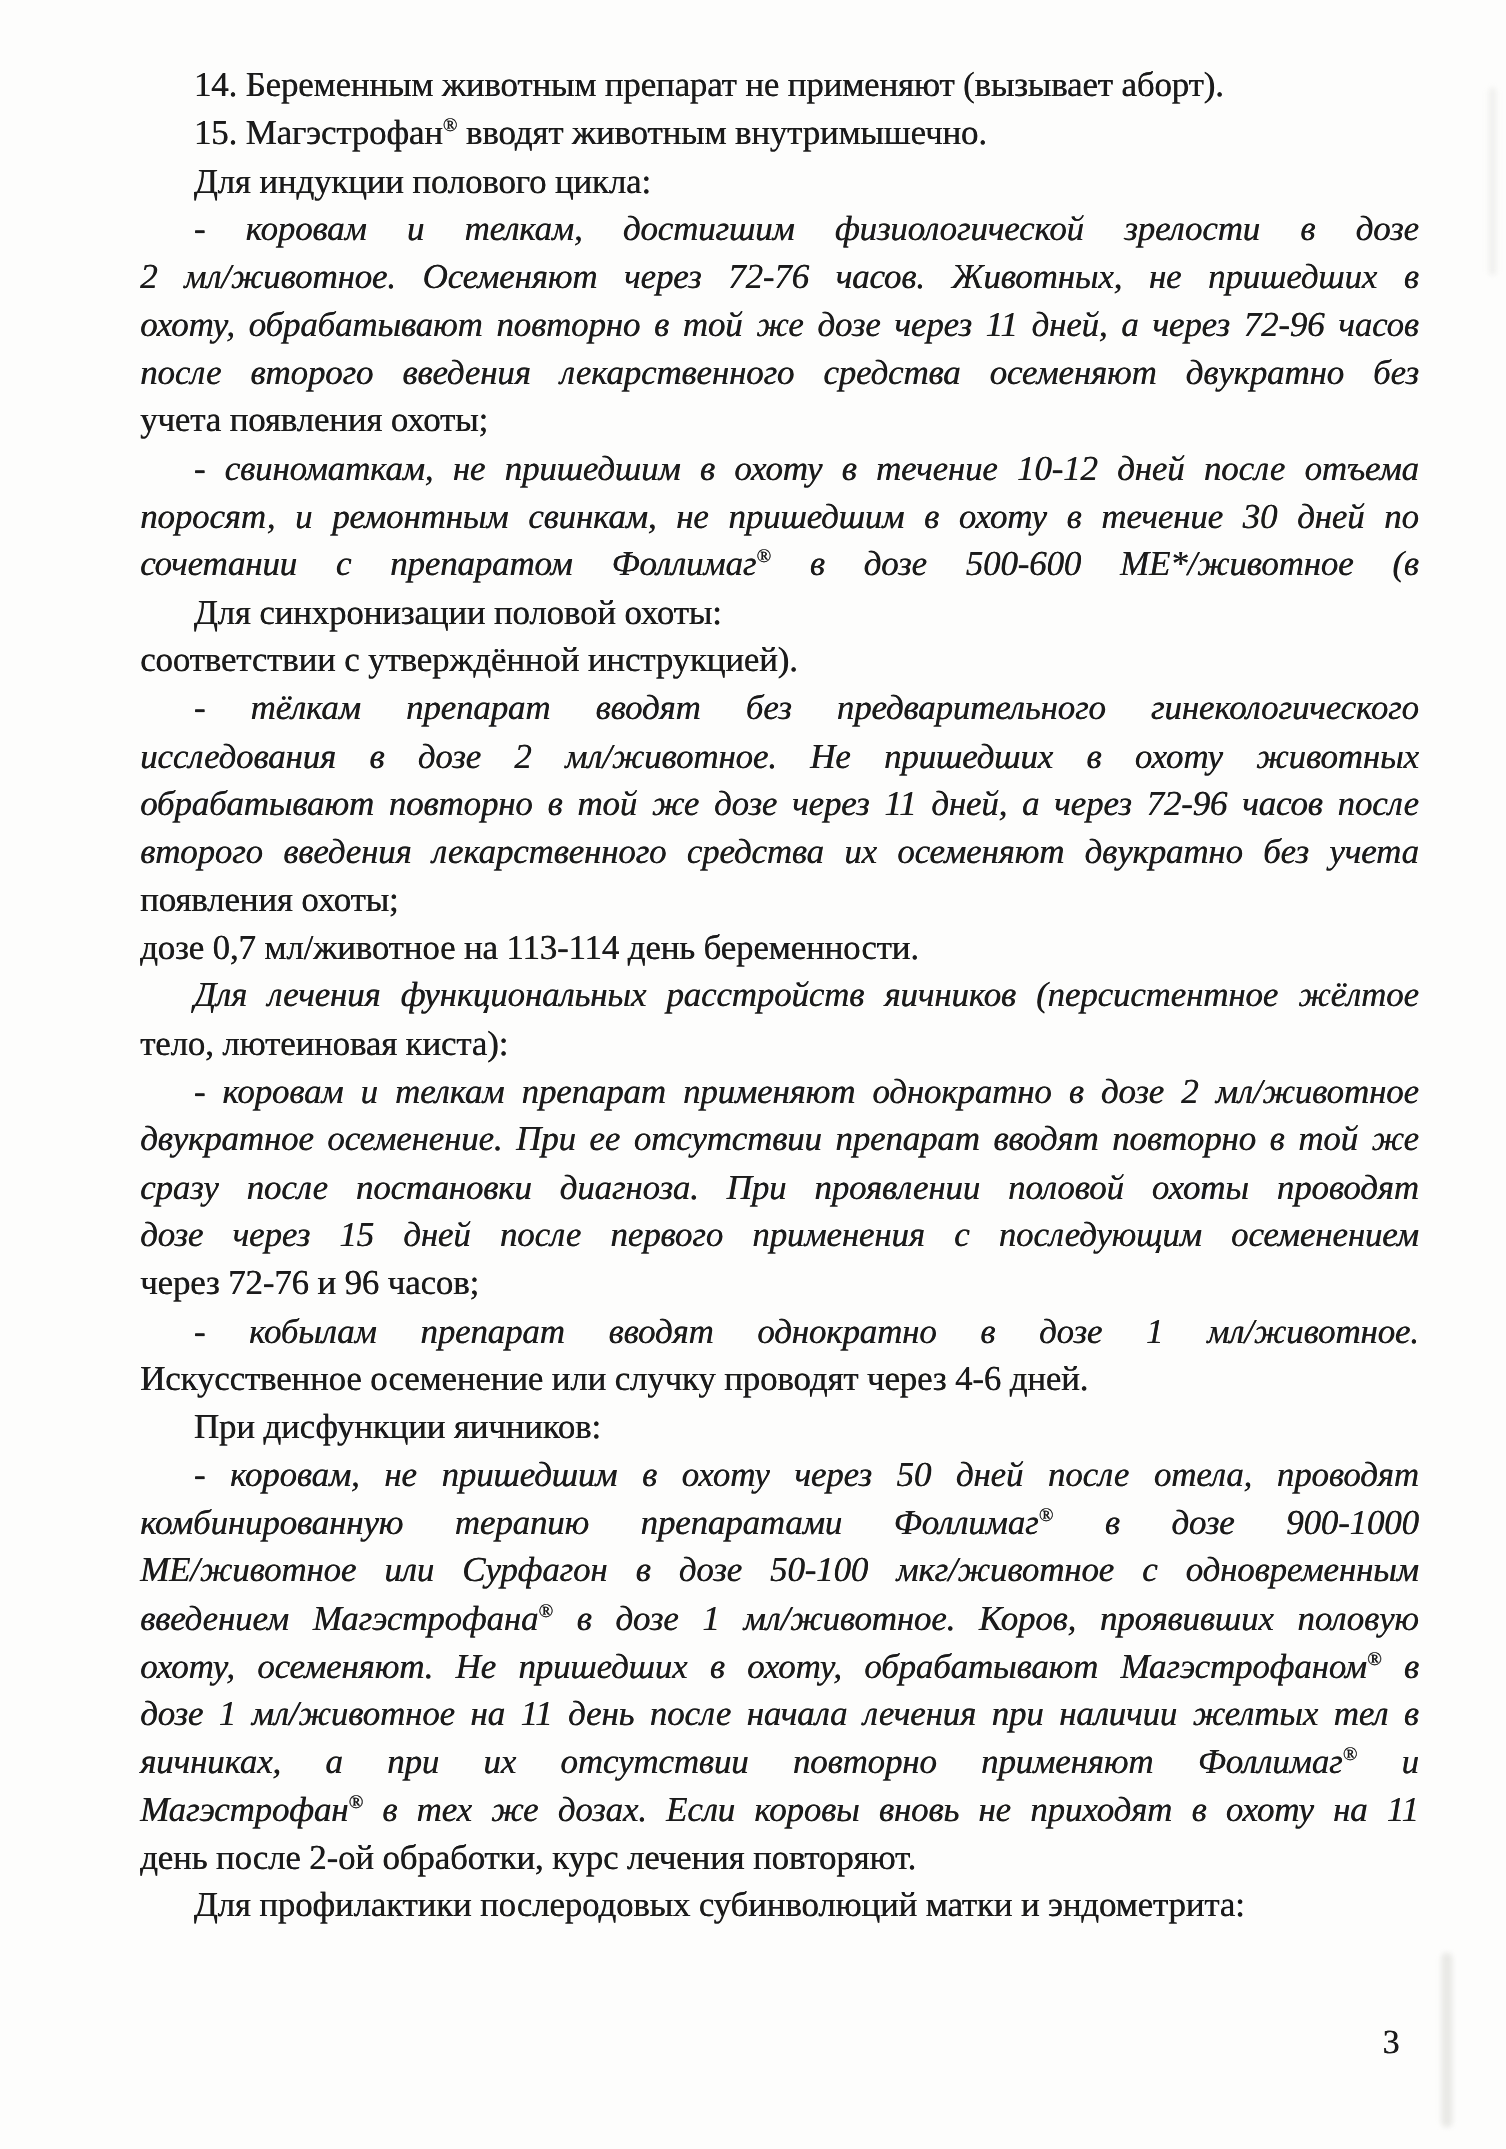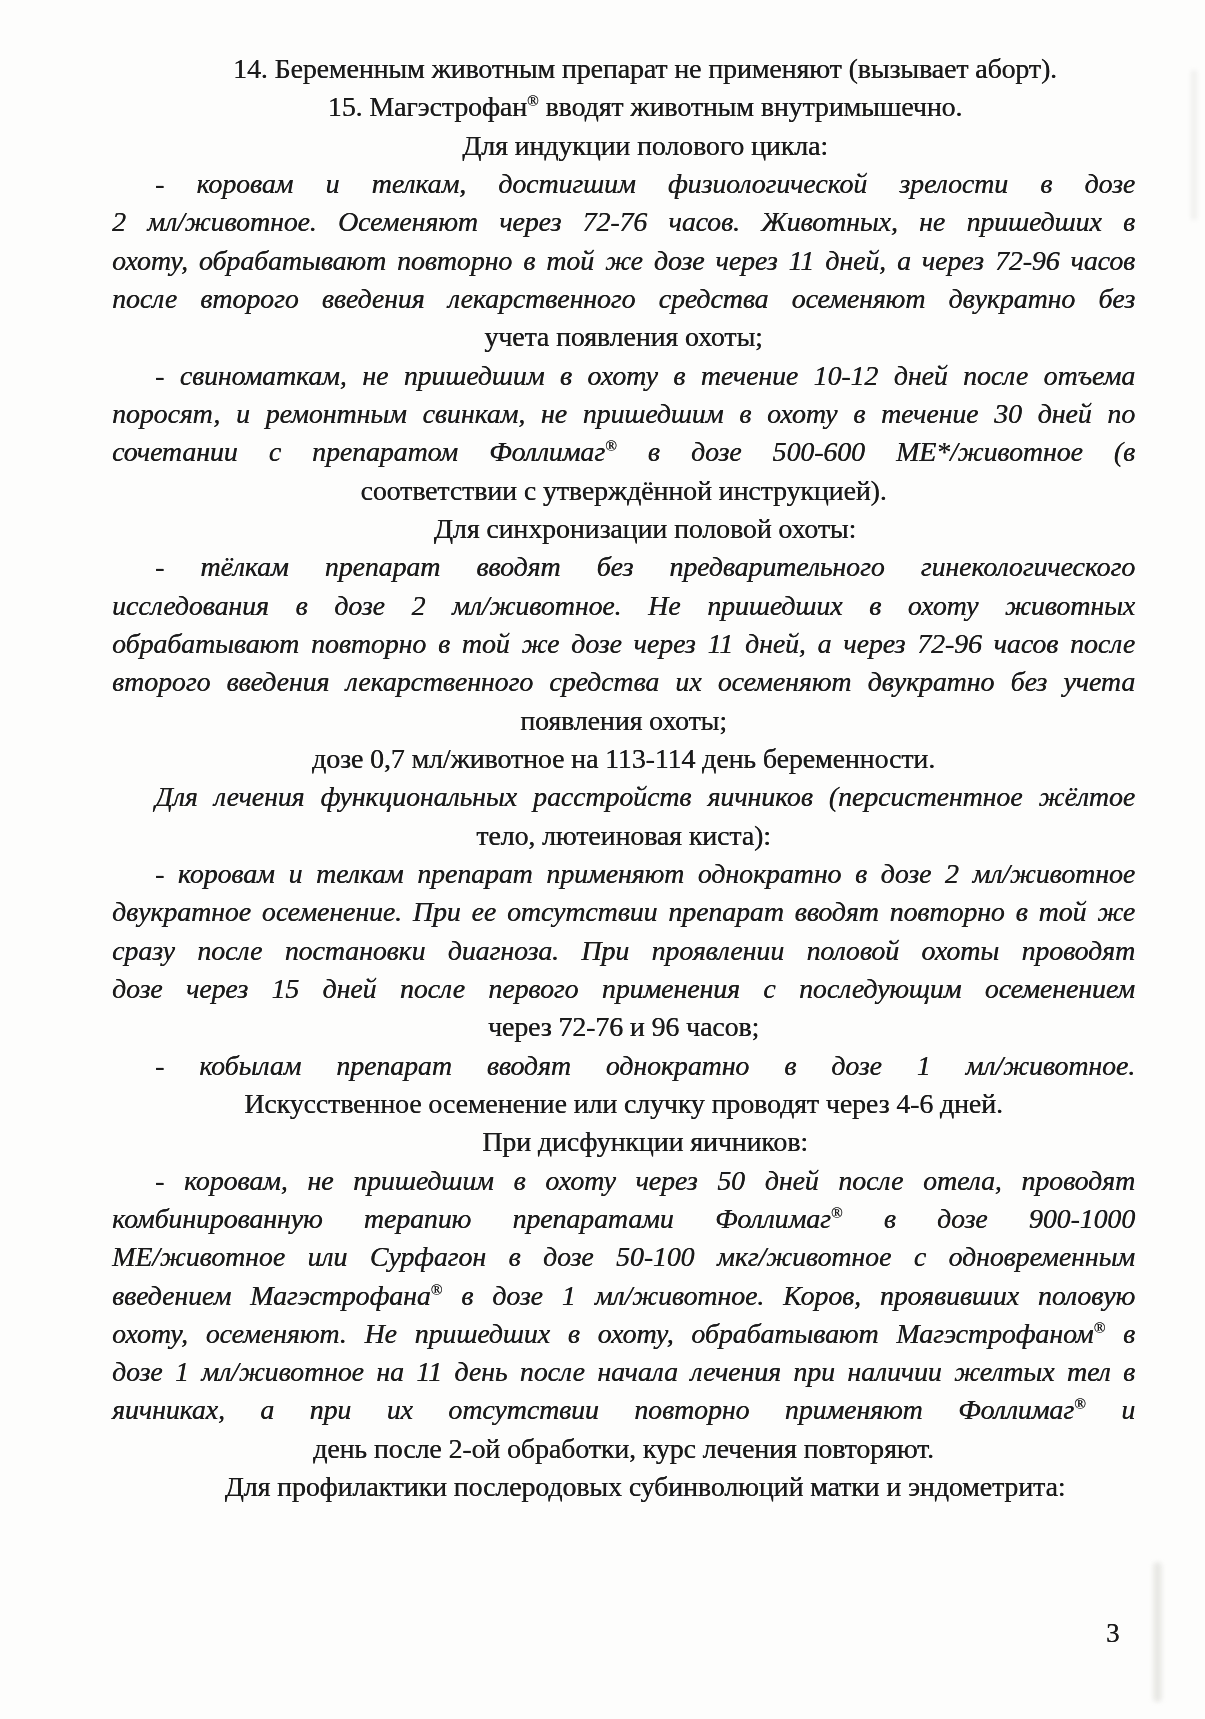--- a/index.html
+++ b/index.html
@@ -26,21 +26,21 @@
     top: 50px;
     width: 1023px;
   }
   p.line {
     margin: 0;
     padding: 0;
     font-size: 28px;
     line-height: 38.33px;
     letter-spacing: -0.15px;
     white-space: normal;
-    text-align: center;
+    text-align: left;
     text-shadow: 0.3px 0 0 currentColor;
   }
   p.line.ind {
     padding-left: 43px;
   }
   p.line.just {
     text-align: justify;
     text-align-last: justify;
     font-style: italic;
   }
@@ -87,22 +87,22 @@
       <p class="line ind">15. Магэстрофан<sup class="reg">®</sup> вводят животным внутримышечно.</p>
       <p class="line ind">Для индукции полового цикла:</p>
       <p class="line ind just">- коровам и телкам, достигшим физиологической зрелости в дозе</p>
       <p class="line just">2 мл/животное. Осеменяют через 72-76 часов. Животных, не пришедших в</p>
       <p class="line just">охоту, обрабатывают повторно в той же дозе через 11 дней, а через 72-96 часов</p>
       <p class="line just">после второго введения лекарственного средства осеменяют двукратно без</p>
       <p class="line">учета появления охоты;</p>
       <p class="line ind just">- свиноматкам, не пришедшим в охоту в течение 10-12 дней после отъема</p>
       <p class="line just">поросят, и ремонтным свинкам, не пришедшим в охоту в течение 30 дней по</p>
       <p class="line just">сочетании с препаратом Фоллимаг<sup class="reg">®</sup> в дозе 500-600 МЕ*/животное (в</p>
+      <p class="line ind">Для синхронизации половой охоты:</p>
       <p class="line">соответствии с утверждённой инструкцией).</p>
-      <p class="line ind">Для синхронизации половой охоты:</p>
       <p class="line ind just">- тёлкам препарат вводят без предварительного гинекологического</p>
       <p class="line just">исследования в дозе 2 мл/животное. Не пришедших в охоту животных</p>
       <p class="line just">обрабатывают повторно в той же дозе через 11 дней, а через 72-96 часов после</p>
       <p class="line just">второго введения лекарственного средства их осеменяют двукратно без учета</p>
       <p class="line">появления охоты;</p>
       <p class="line">дозе 0,7 мл/животное на 113-114 день беременности.</p>
       <p class="line ind just">Для лечения функциональных расстройств яичников (персистентное жёлтое</p>
       <p class="line">тело, лютеиновая киста):</p>
       <p class="line ind just">- коровам и телкам препарат применяют однократно в дозе 2 мл/животное</p>
       <p class="line just">двукратное осеменение. При ее отсутствии препарат вводят повторно в той же</p>
@@ -112,19 +112,20 @@
       <p class="line ind just">- кобылам препарат вводят однократно в дозе 1 мл/животное.</p>
       <p class="line">Искусственное осеменение или случку проводят через 4-6 дней.</p>
       <p class="line ind">При дисфункции яичников:</p>
       <p class="line ind just">- коровам, не пришедшим в охоту через 50 дней после отела, проводят</p>
       <p class="line just">комбинированную терапию препаратами Фоллимаг<sup class="reg">®</sup> в дозе 900-1000</p>
       <p class="line just">МЕ/животное или Сурфагон в дозе 50-100 мкг/животное с одновременным</p>
       <p class="line just">введением Магэстрофана<sup class="reg">®</sup> в дозе 1 мл/животное. Коров, проявивших половую</p>
       <p class="line just">охоту, осеменяют. Не пришедших в охоту, обрабатывают Магэстрофаном<sup class="reg">®</sup> в</p>
       <p class="line just">дозе 1 мл/животное на 11 день после начала лечения при наличии желтых тел в</p>
       <p class="line just">яичниках, а при их отсутствии повторно применяют Фоллимаг<sup class="reg">®</sup> и</p>
+      <p class="line just">Магэстрофан<sup class="reg">®</sup> в тех же дозах. Если коровы вновь не приходят в охоту на 11</p>
       <p class="line">день после 2-ой обработки, курс лечения повторяют.</p>
       <p class="line ind">Для профилактики послеродовых субинволюций матки и эндометрита:</p>
     </div>
   <div class="page-number">3</div>
   <div class="scan-streak streak-bottom"></div>
   <div class="scan-streak streak-top"></div>
 </div>
 
 </body></html>

